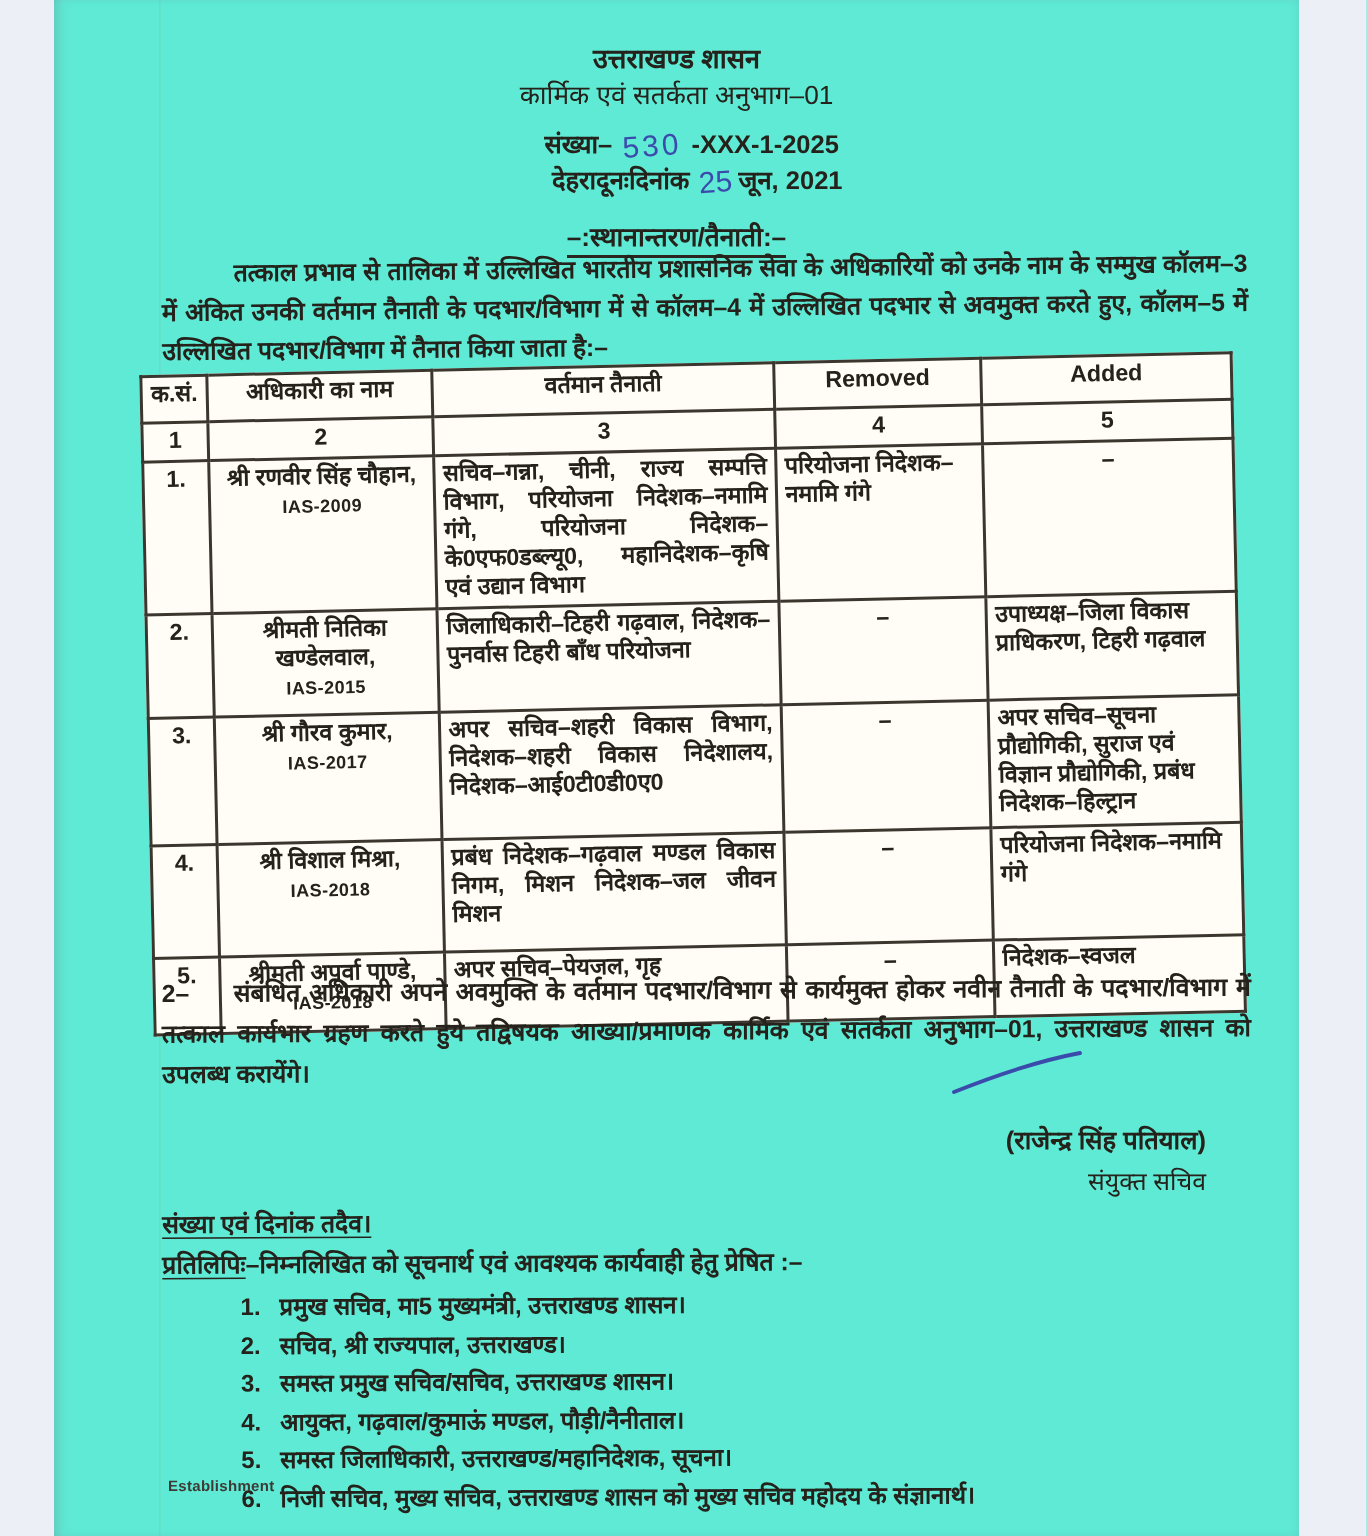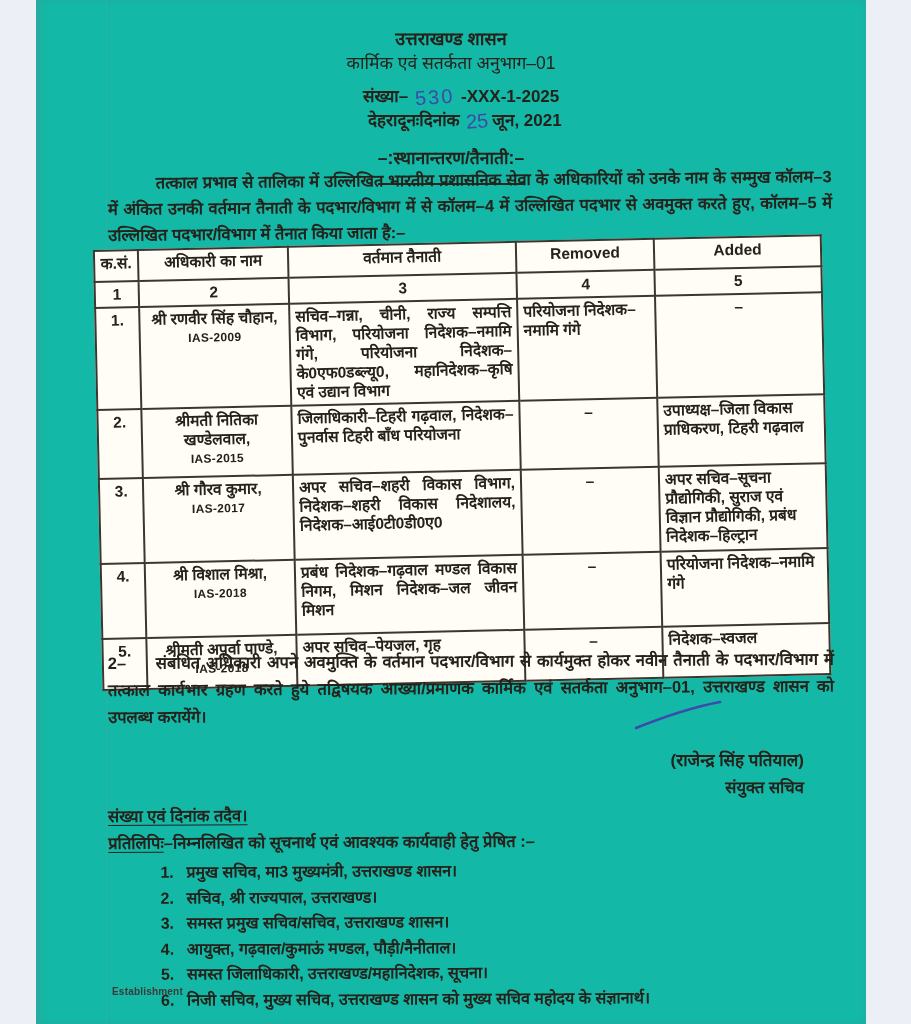--- a/index.html
+++ b/index.html
@@ -4,41 +4,41 @@
 <style>
   html,body{margin:0;padding:0;}
   body{
     width:911px;height:1024px;overflow:hidden;position:relative;
     background:#edeff6;
     font-family:"Liberation Sans","DejaVu Sans",sans-serif;
     color:#25211b;
   }
   .paper{
     position:absolute;left:36px;top:0;width:830px;height:1024px;
-    background:#14b8a6;
+    background:#5eead4;
     box-shadow:inset 6px 0 8px -4px rgba(120,120,140,.35), inset -3px 0 6px -3px rgba(120,120,140,.2);
   }
   .crease{position:absolute;left:70px;top:0;width:1px;height:100%;background:rgba(160,155,140,.18);}
   .hi{font-weight:600;}
   
   .hdr{position:absolute;left:0;top:30px;width:100%;text-align:center;line-height:1.0;}
   .hdr-line1{font-size:18px;font-weight:700;}
   .hdr-line2{font-size:17.5px;font-weight:400;margin-top:7px;}
   .num-line{position:absolute;left:327px;top:84px;font-size:17px;font-weight:700;white-space:nowrap;}
   .date-line{position:absolute;left:332px;top:108px;font-size:17px;font-weight:700;white-space:nowrap;}
   .hand{
     color:#3b4bac;font-weight:500;font-size:20px;display:inline-block;
     transform:rotate(-4deg);letter-spacing:2px;margin:0 2px;position:relative;top:2px;
   }
   .hand-sm{letter-spacing:0;margin-right:-1px;}
   
   .subject{position:absolute;left:0;top:145px;width:100%;text-align:center;}
   .subject span{
     display:inline-block;font-size:17.5px;font-weight:700;
-    border-bottom:2px solid #2a261f;padding-bottom:14px;
+    border-bottom:2px solid #2a261f;padding-bottom:1px;
   }
   
   .para1{
     position:absolute;left:72px;top:170px;width:724px;
     font-size:16.5px;line-height:26px;text-align:justify;text-indent:48px;
     transform:rotate(-0.55deg);transform-origin:0 50%;
   }
   .para2{
     position:absolute;left:72px;top:650px;width:726px;
     font-size:16.5px;line-height:27px;text-align:justify;
@@ -65,21 +65,21 @@
   td.cur{text-align:justify;}
   td.rem{text-align:left;}
   td.add{text-align:left;}
   td.dash{text-align:center !important;}
   tr.r1 td{height:88px;} tr.r2 td{height:62px;} tr.r3 td{height:78px;}
   tr.r4 td{height:68px;} tr.r5 td{height:44px;}
   
   .sig-stroke{position:absolute;left:596px;top:698px;}
   .sig-block{position:absolute;left:548px;top:750px;width:220px;text-align:right;}
   .sig-name{font-size:17px;font-weight:700;line-height:22px;}
-  .sig-title{font-size:16.5px;font-weight:700;margin-top:3px;}
+  .sig-title{font-size:16.5px;font-weight:400;margin-top:3px;}
   
   .footer{position:absolute;left:72px;top:804px;width:740px;transform:rotate(-0.3deg);transform-origin:0 0;}
   .refline{font-size:16.5px;font-weight:700;text-decoration:underline;text-underline-offset:3px;}
   .copyline{font-size:16.5px;font-weight:700;margin-top:4px;}
   .copyline .u{text-decoration:underline;text-underline-offset:3px;}
   .dist{margin-top:6px;}
   .dist-item{display:flex;font-size:16px;font-weight:600;line-height:25.5px;}
   .dist-item .no{width:26px;margin-left:52px;font-weight:700;}
   .watermark{position:absolute;left:76px;top:986px;font-size:10px;color:#3d3a35;font-weight:600;letter-spacing:.2px;}
 </style>
@@ -208,21 +208,21 @@
 
   <div class="footer">
     <div class="refline">संख्या एवं दिनांक तदैव।</div>
     <div class="copyline">
       <span class="u">प्रतिलिपिः</span><span>–निम्नलिखित को सूचनार्थ एवं आवश्यक कार्यवाही हेतु प्रेषित :–</span>
     </div>
     <div class="dist">
 
         <div class="dist-item">
           <span class="no">1.</span>
-          <span>प्रमुख सचिव, मा3 मुख्यमंत्री, उत्तराखण्ड शासन।</span>
+          <span>प्रमुख सचिव, मा5 मुख्यमंत्री, उत्तराखण्ड शासन।</span>
         </div>
 
         <div class="dist-item">
           <span class="no">2.</span>
           <span>सचिव, श्री राज्यपाल, उत्तराखण्ड।</span>
         </div>
 
         <div class="dist-item">
           <span class="no">3.</span>
           <span>समस्त प्रमुख सचिव/सचिव, उत्तराखण्ड शासन।</span>

